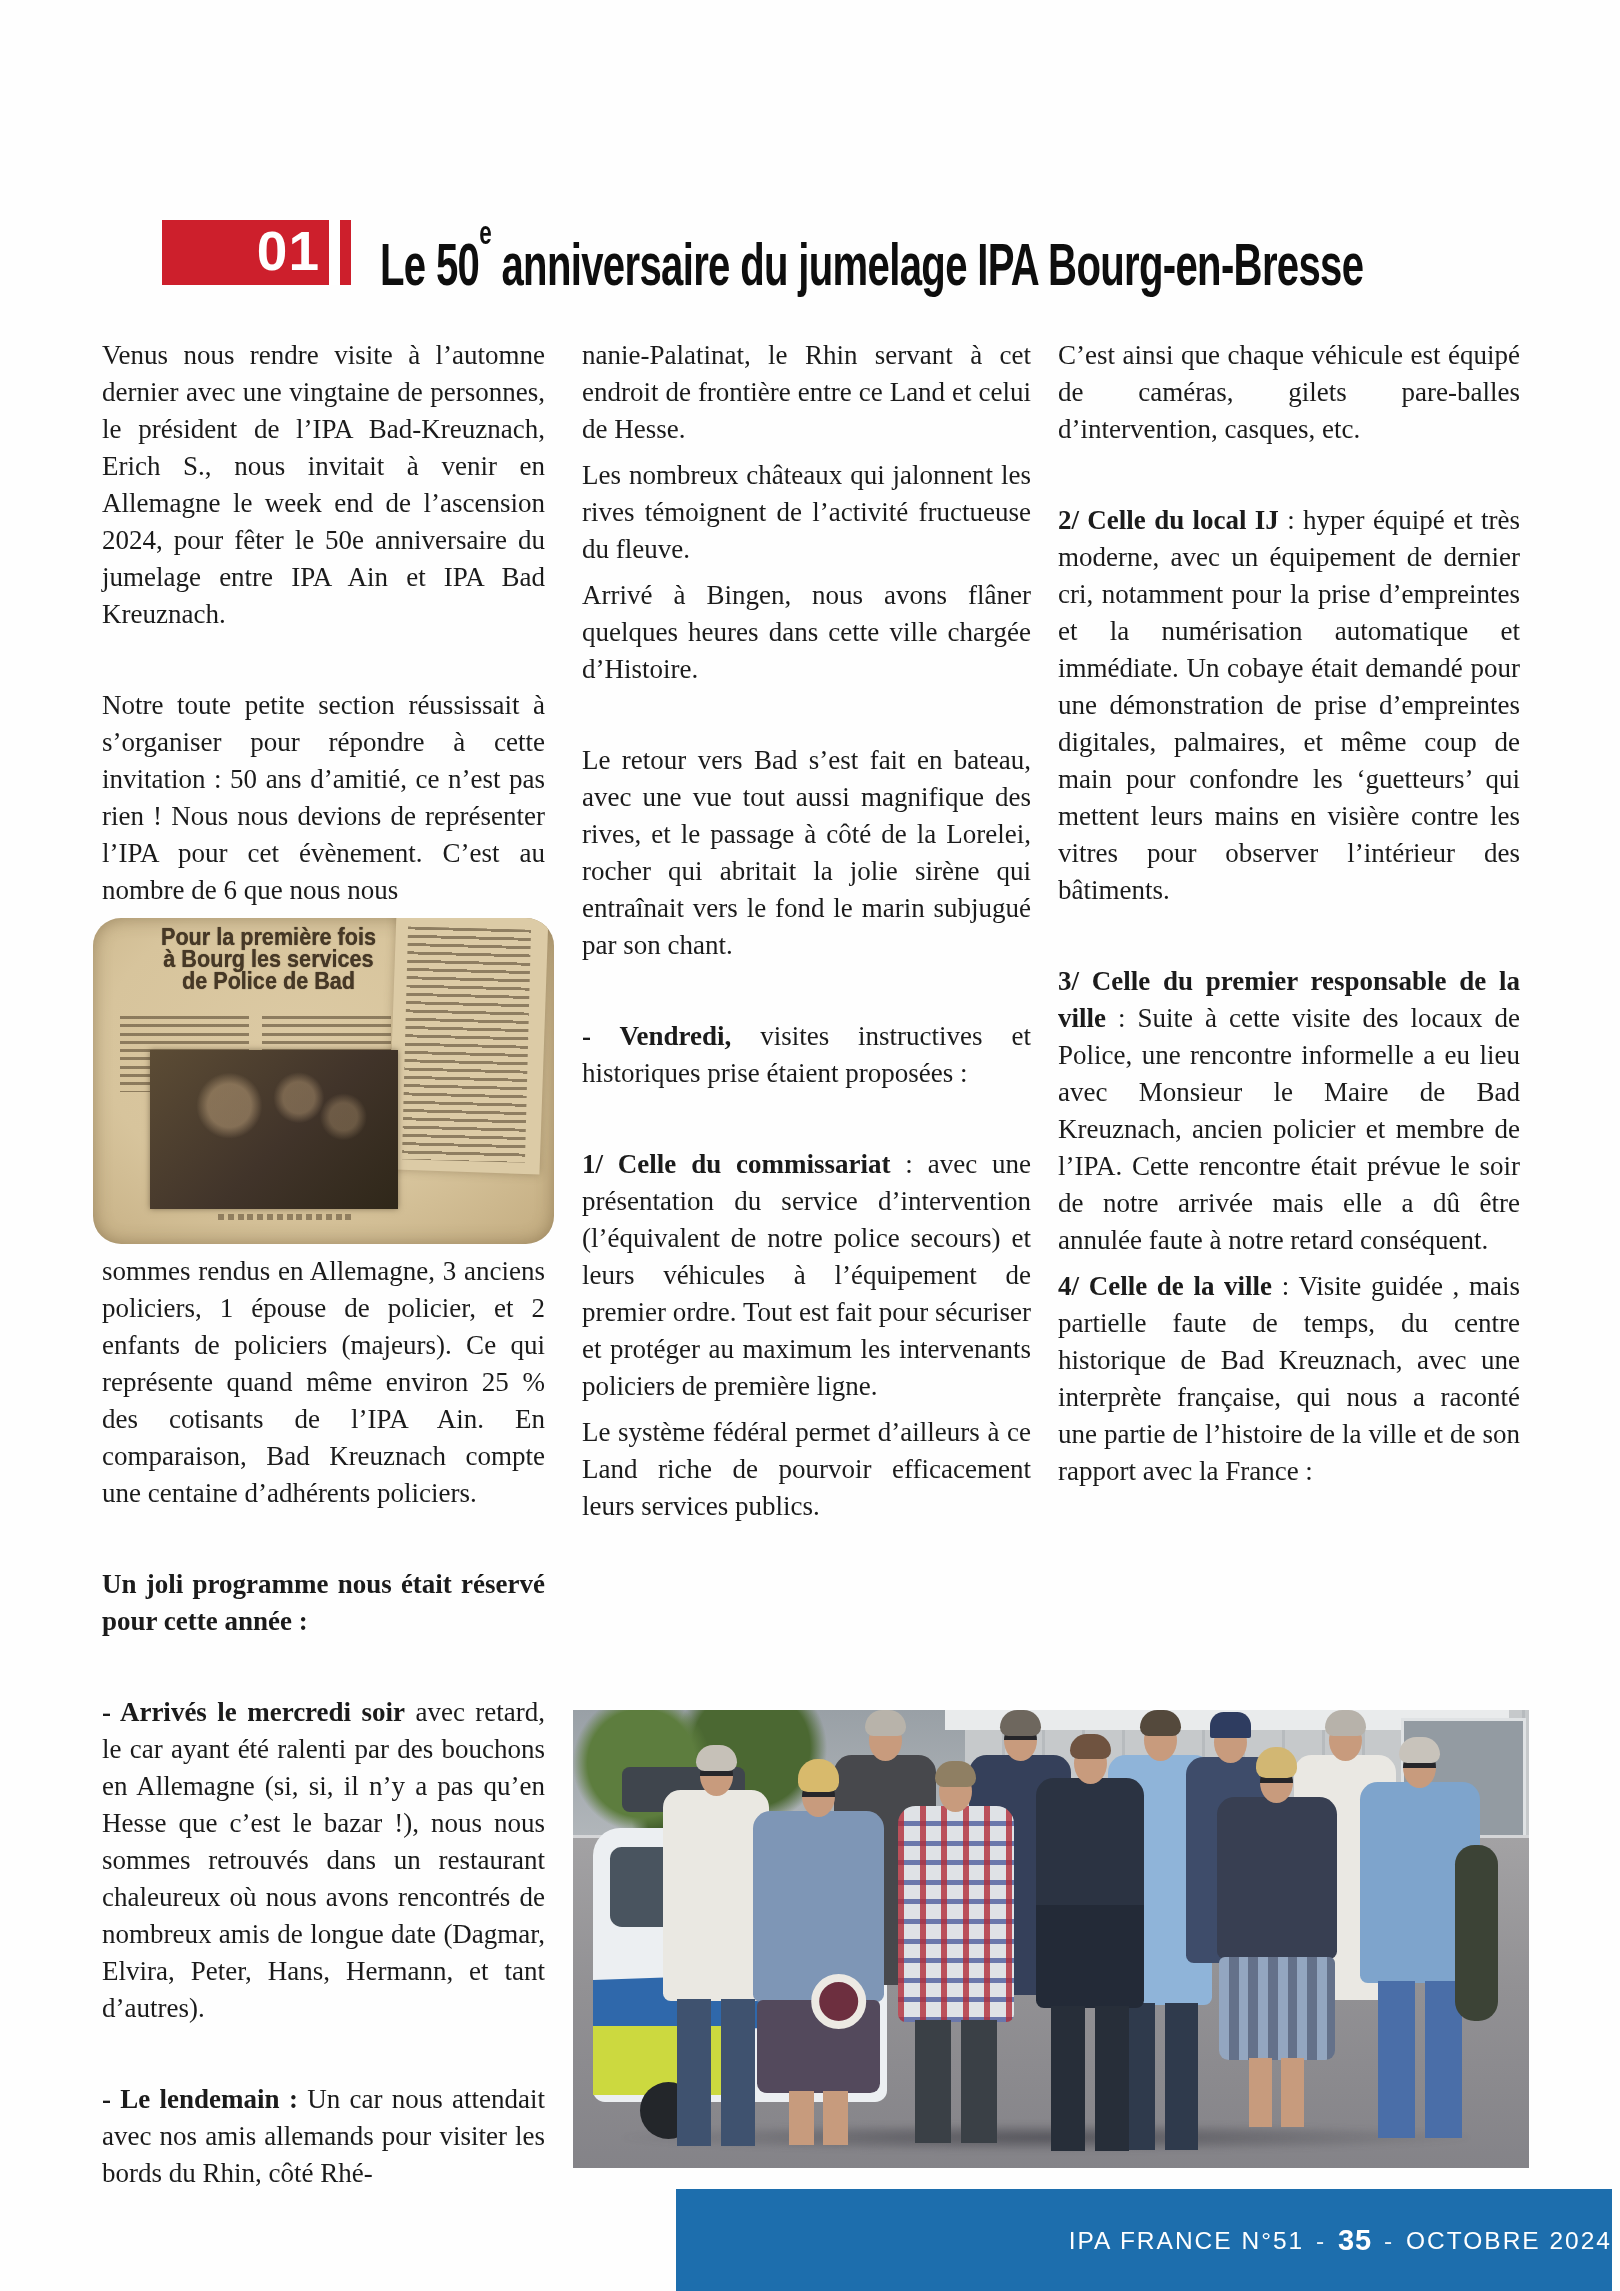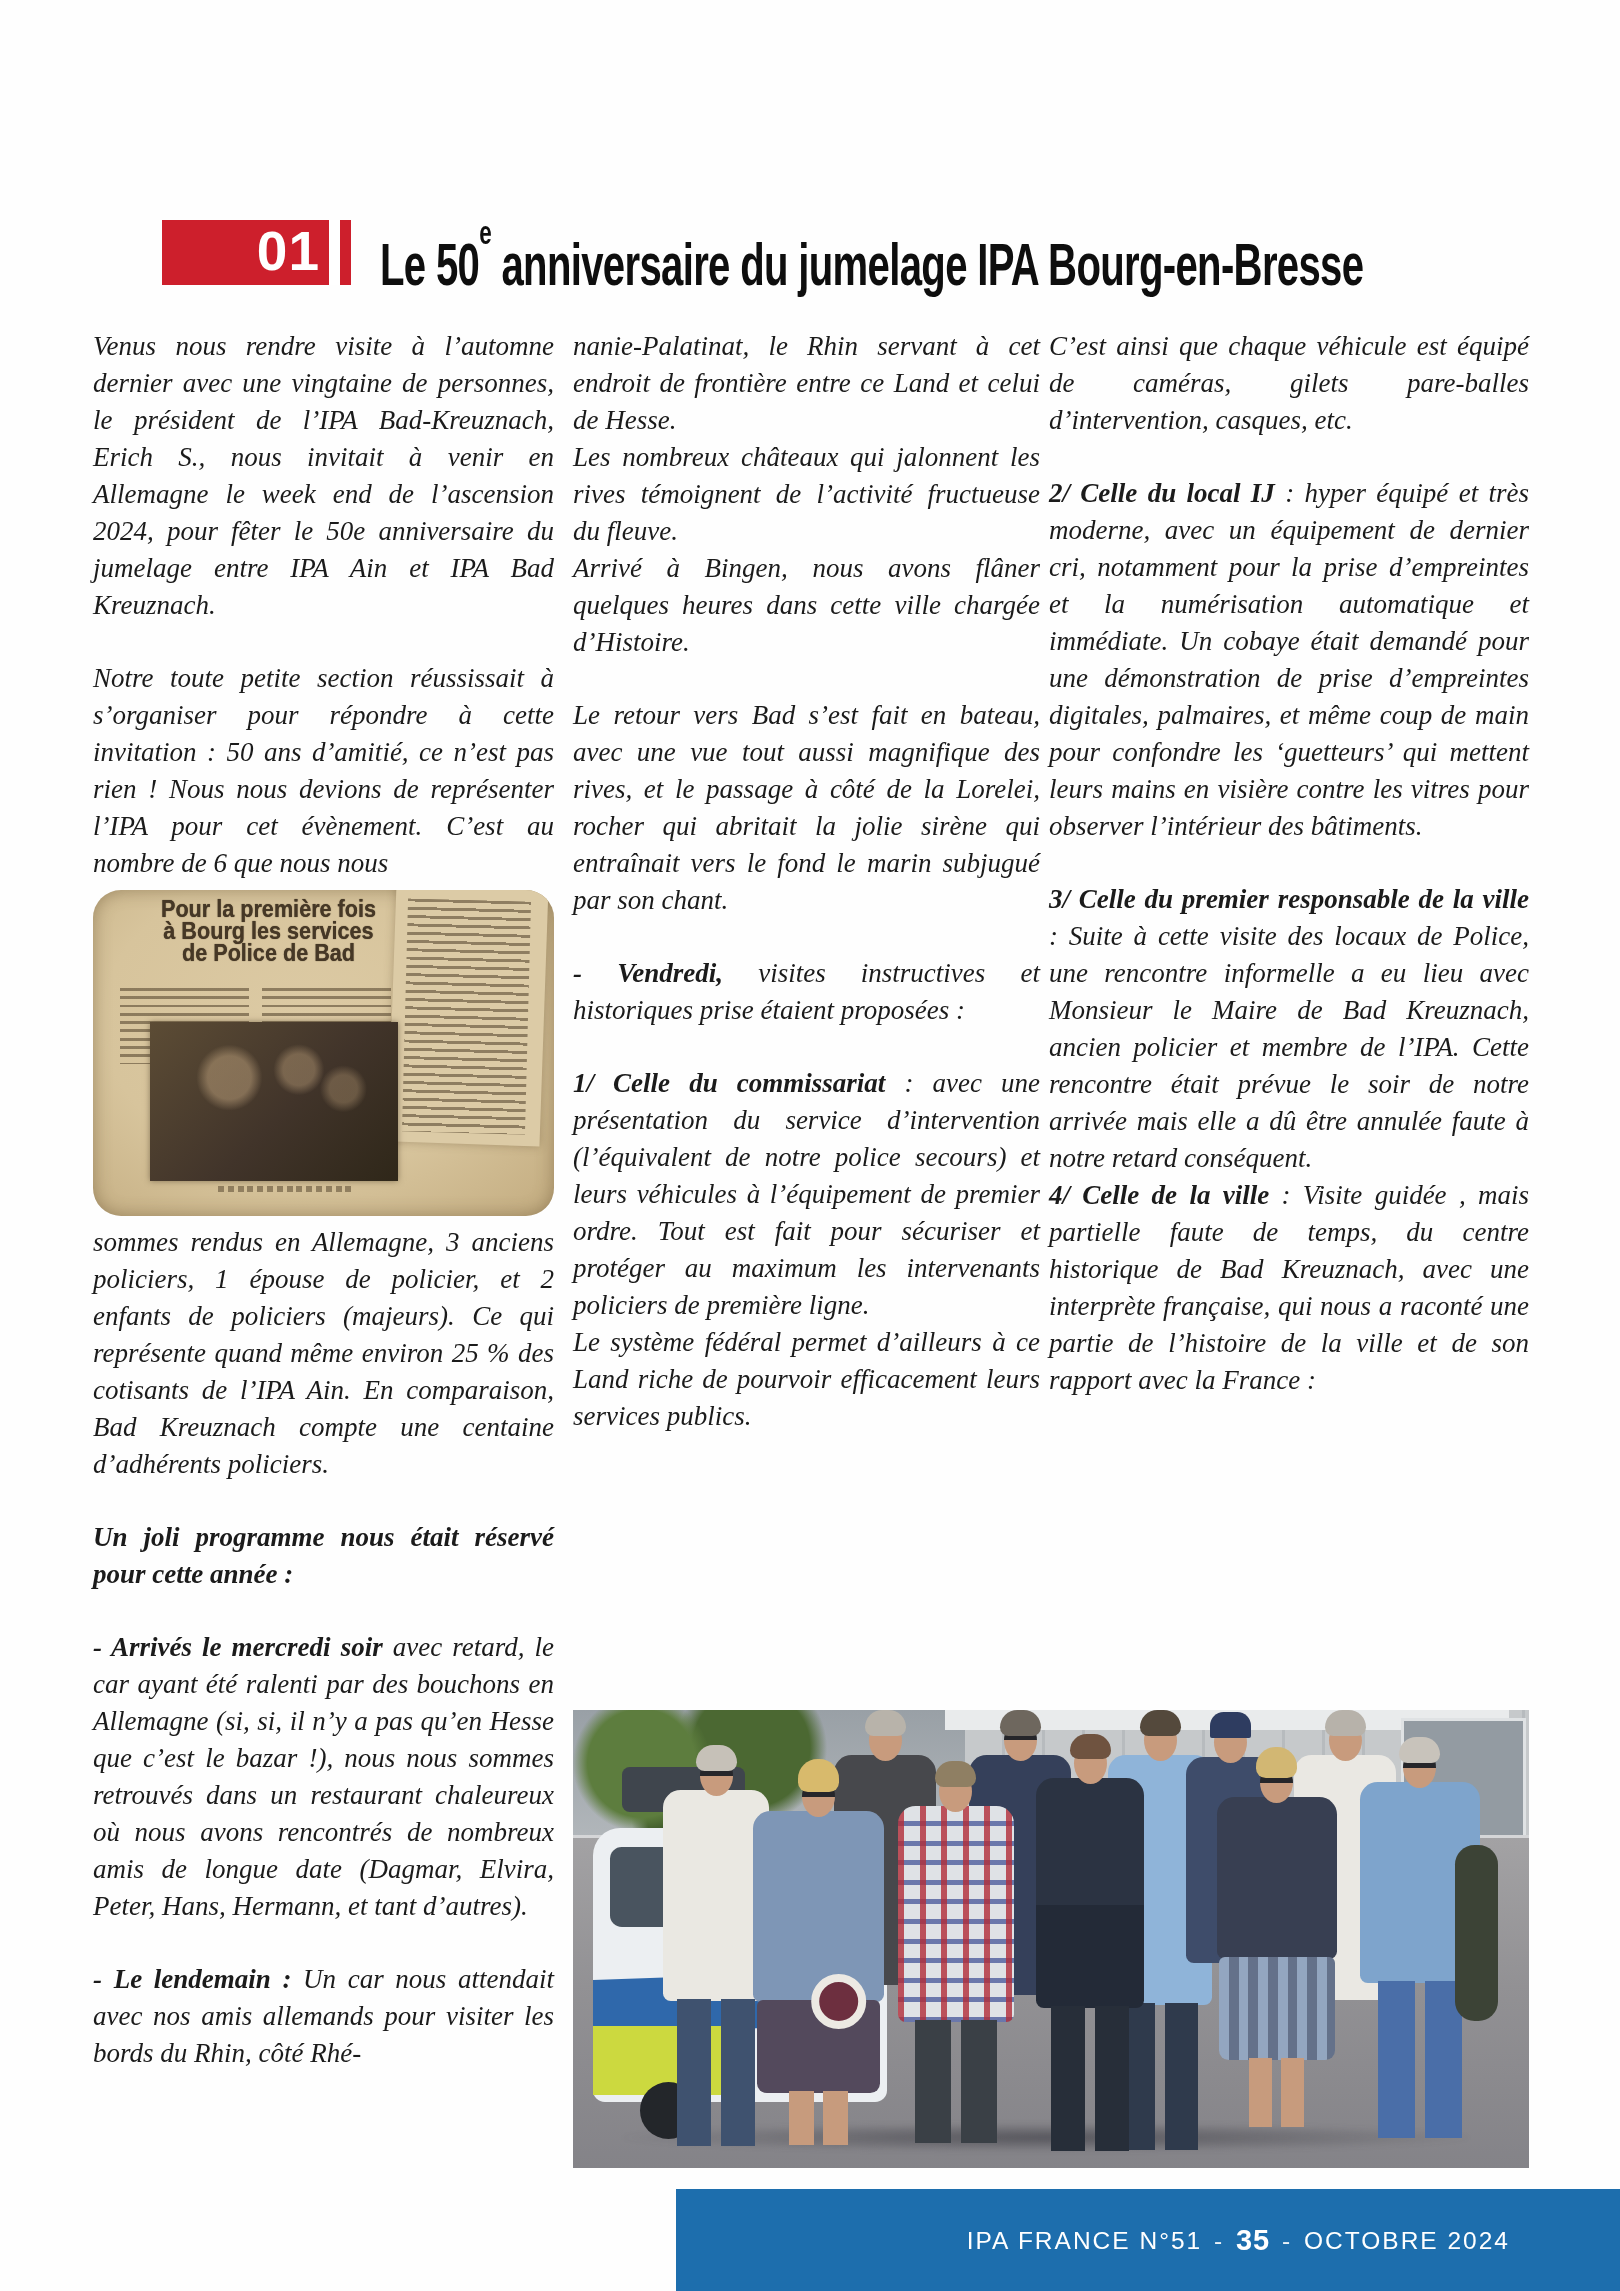--- a/index.html
+++ b/index.html
@@ -15,21 +15,21 @@
   .title{position:absolute;left:380px;top:218px;height:69px;line-height:69px;white-space:nowrap;
          font-family:"Liberation Sans",sans-serif;font-weight:bold;font-size:59px;color:#0e0e0e;}
   .title-scale{display:inline-block;transform:scaleX(.68);transform-origin:0 50%;letter-spacing:-1px;}
   .title sup{font-size:33px;position:relative;top:-19.6px;}
 
   
   .col{position:absolute;top:328px;font-size:27px;line-height:37px;text-align:justify;z-index:1;}
   .col-1{left:93px;width:461px;}
   .col-2{left:573px;width:467px;}
   .col-3{left:1049px;width:480px;}
-  .para{margin:0;font-style:italic;}
+  .para{margin:9px;}
   .vgap{height:36px;}
   b{font-weight:bold;}
 
   
   .clipping{position:relative;width:461px;height:326px;margin:7.8px 0;overflow:hidden;
             background:radial-gradient(ellipse at 45% 40%,#dccb a4 0%,#d7c49c 55%,#c3ac80 100%);
             background:radial-gradient(ellipse at 45% 40%,#dccaa4 0%,#d7c49c 55%,#c3ac80 100%);
             box-shadow:inset 0 0 17.6px rgba(90,70,40,.45);border-radius:28px;}
   .clip-right-paper{position:absolute;left:299px;top:-5.9px;width:152px;height:260px;background:#dccb a6;
             background:#dccba6;transform:rotate(2deg);box-shadow:0 0 9.8px rgba(90,70,40,.35);}
@@ -77,22 +77,22 @@
   .hair{width:41px;height:25.5px;border-radius:19.6px 19.6px 9.8px 9.8px;margin-bottom:-15.7px;z-index:2;}
   .head{width:33px;height:41px;border-radius:50%;background:#c89b7d;z-index:1;}
   .head.shades{background:linear-gradient(180deg,#c89b7d 0 32%,#26262a 32% 50%,#c89b7d 50%);}
   .torso{border-radius:17.6px 17.6px 7.8px 7.8px;margin-top:-5.9px;}
   .skirt{border-radius:5.9px 5.9px 9.8px 9.8px;margin-top:-2px;}
   .legs{margin-top:-2px;}
   .ring{position:absolute;width:39px;height:39px;border-radius:50%;border:8.8px solid #ece9e3;background:#6d2f3f;
         bottom:116px;left:50%;transform:translateX(-7.8px);z-index:6;}
 
   
-  .footer{position:absolute;left:676px;right:0;top:2189px;height:103px;background:var(--footer-blue);
-        z-index:3;display:flex;align-items:center;justify-content:flex-end;padding-right:110px;box-sizing:border-box;
+  .footer{position:absolute;left:676px;right:8px;top:2189px;height:103px;background:var(--footer-blue);
+        z-index:3;display:flex;align-items:center;justify-content:flex-end;box-sizing:border-box;
         color:#fff;font-family:"Liberation Sans",sans-serif;font-size:24.5px;letter-spacing:2px;}
   .footer .sep{margin:0 11.8px;opacity:.9;}
   .footer .pageno{font-weight:bold;font-size:29px;letter-spacing:1px;}
 </style>
 </head>
 <body>
 
 <div class="page">
 
   <div class="badge">01</div>

